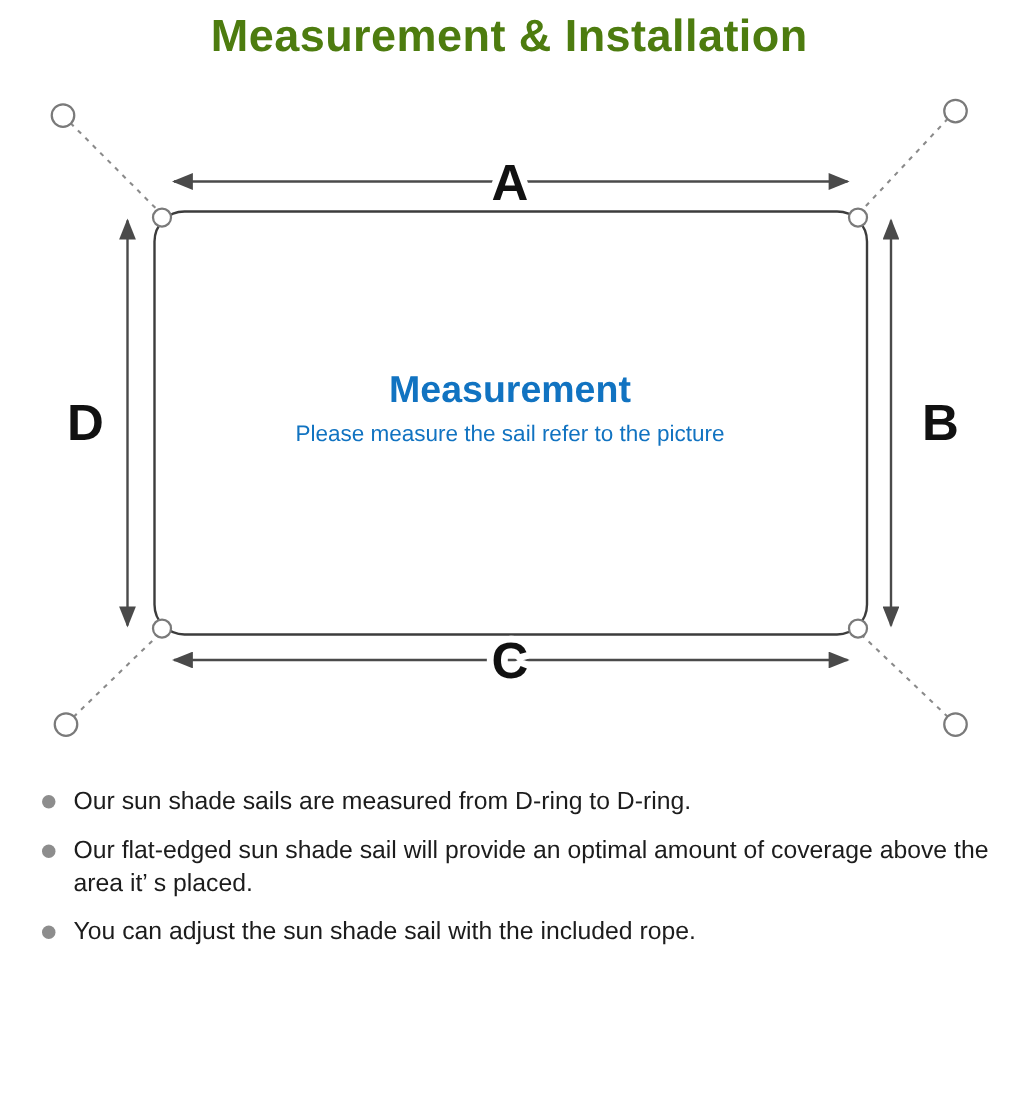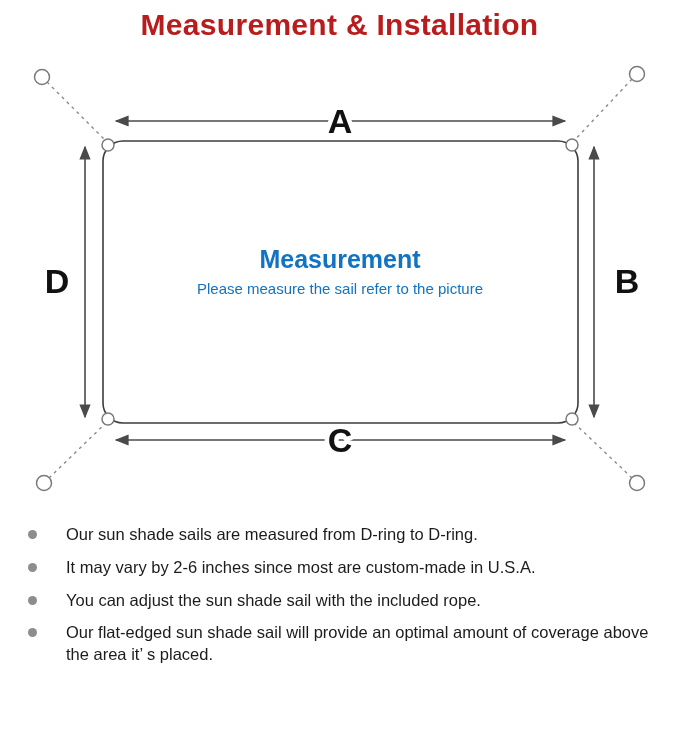--- a/index.html
+++ b/index.html
@@ -5,21 +5,21 @@
   * { margin: 0; padding: 0; box-sizing: border-box; }
   html, body { background: #ffffff; }
   body {
     width: 679px; height: 739px;
     font-family: "Liberation Sans", sans-serif;
     overflow: hidden;
   }
   .page { width: 679px; height: 739px; padding-top: 8px; }
   .title {
     text-align: center;
-    color: #b91c1c;
+    color: #4d7c0f;
     font-size: 30px;
     font-weight: bold;
     letter-spacing: 0.3px;
     margin-bottom: 2px;
   }
   .diagram { display: block; }
   .sail { fill: #ffffff; stroke: #3c3c3c; stroke-width: 1.6; }
   .rope { stroke: #8a8a8a; stroke-width: 1.4; stroke-dasharray: 3 4; fill: none; }
   .anchor, .ring { fill: #ffffff; stroke: #7a7a7a; stroke-width: 1.5; }
   .arrow { stroke: #4a4a4a; stroke-width: 1.6; }
@@ -35,21 +35,21 @@
     font-size: 25px; font-weight: bold;
     fill: #1173c1; text-anchor: middle;
   }
   .center-sub {
     font-family: "Liberation Sans", sans-serif;
     font-size: 15px;
     fill: #1173c1; text-anchor: middle;
   }
   .notes { list-style: none; padding: 8px 20px 0 28px; }
   .notes li {
-    display: flex; gap: 29px;
+    display: flex; gap: 12px;
     margin-bottom: 11px;
     font-size: 16.5px; line-height: 1.32;
     color: #1c1c1c;
     max-width: 632px;
   }
   .bullet {
     flex: 0 0 auto;
     width: 9px; height: 9px; border-radius: 50%;
     background: #8d8d8d;
     margin-top: 6px;
@@ -100,25 +100,21 @@
     <text class="center-sub" x="340" y="250">Please measure the sail refer to the picture</text>
   </svg>
 
   <ul class="notes">
     <li>
       <span class="bullet"></span>
       <span>Our sun shade sails are measured from D-ring to D-ring.</span>
     </li>
     <li>
       <span class="bullet"></span>
-      <span>It may vary by 2-6 inches since most are custom-made in U.S.A.</span>
+      <span>Our flat-edged sun shade sail will provide an optimal amount of coverage above the area it’ s placed.</span>
     </li>
     <li>
       <span class="bullet"></span>
       <span>You can adjust the sun shade sail with the included rope.</span>
-    </li>
-    <li>
-      <span class="bullet"></span>
-      <span>Our flat-edged sun shade sail will provide an optimal amount of coverage above the area it’ s placed.</span>
     </li>
   </ul>
 
 </div>
 
 </body></html>

